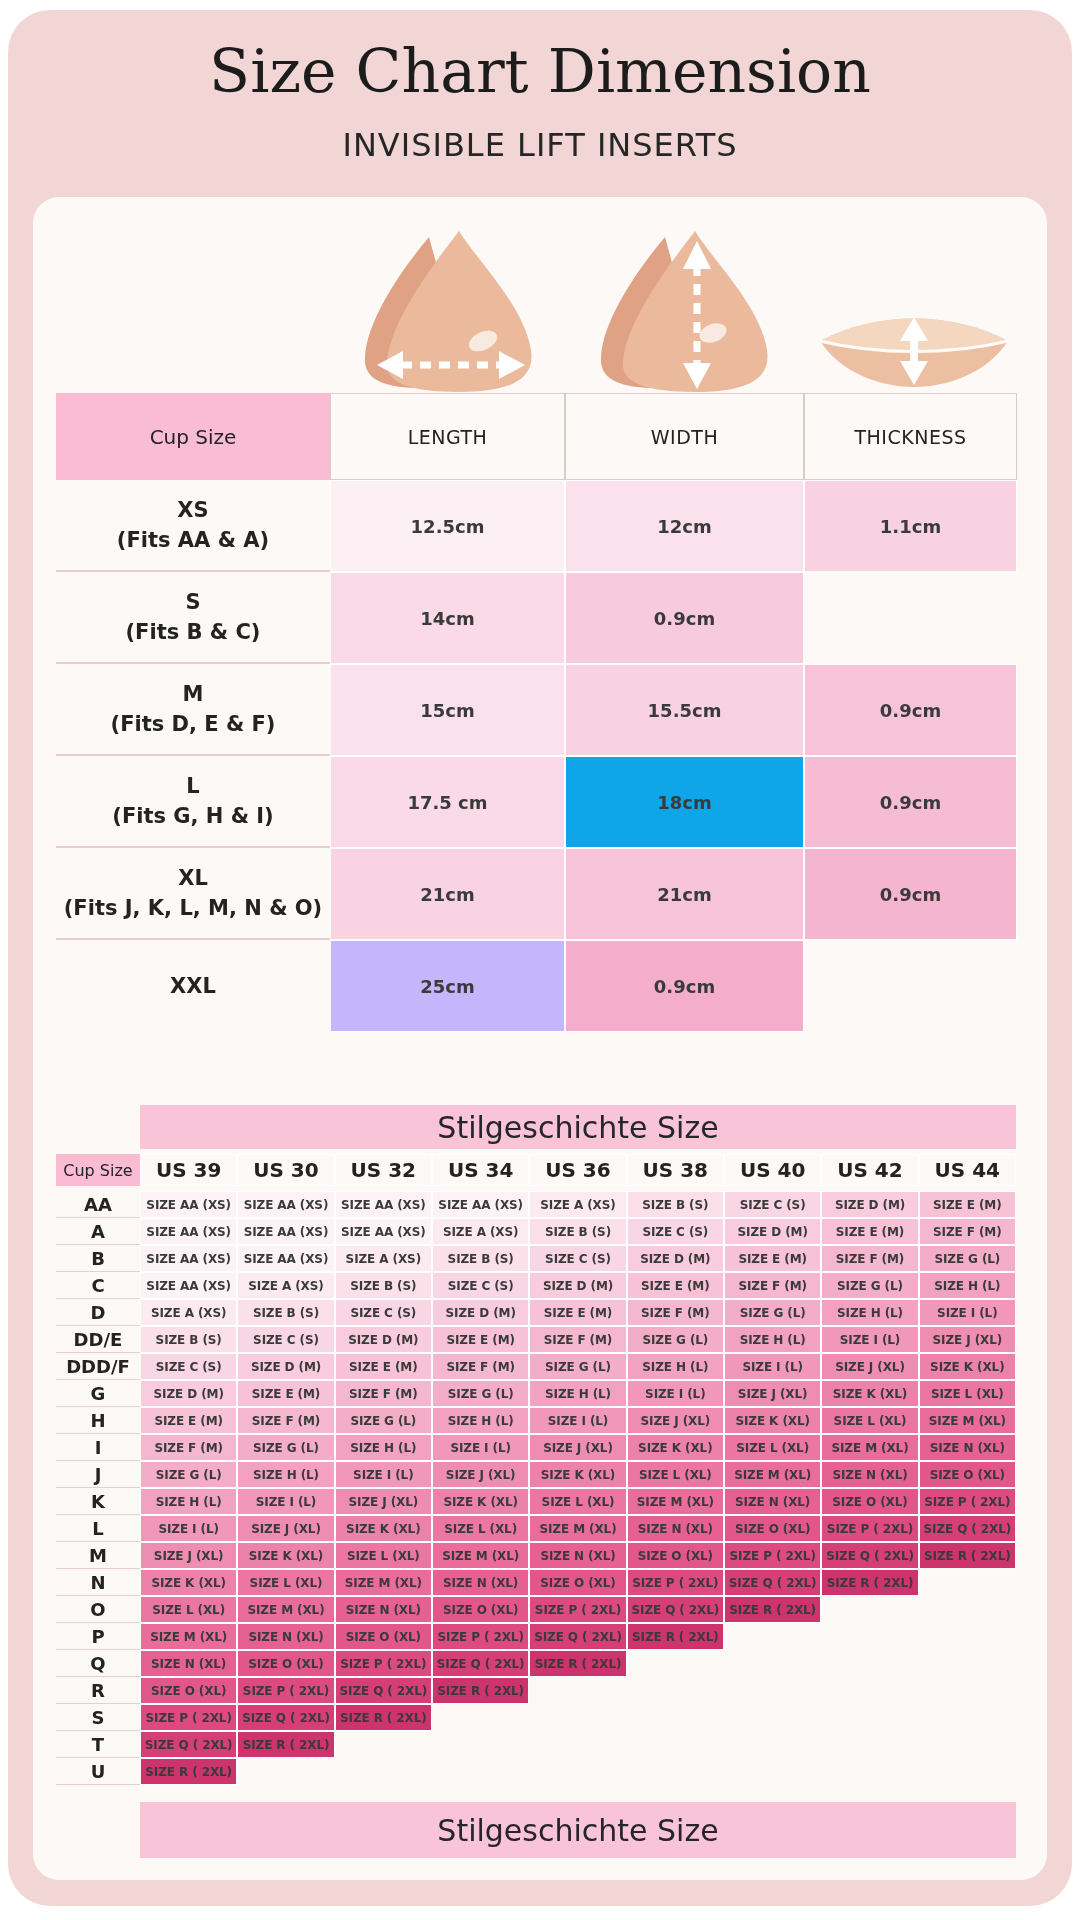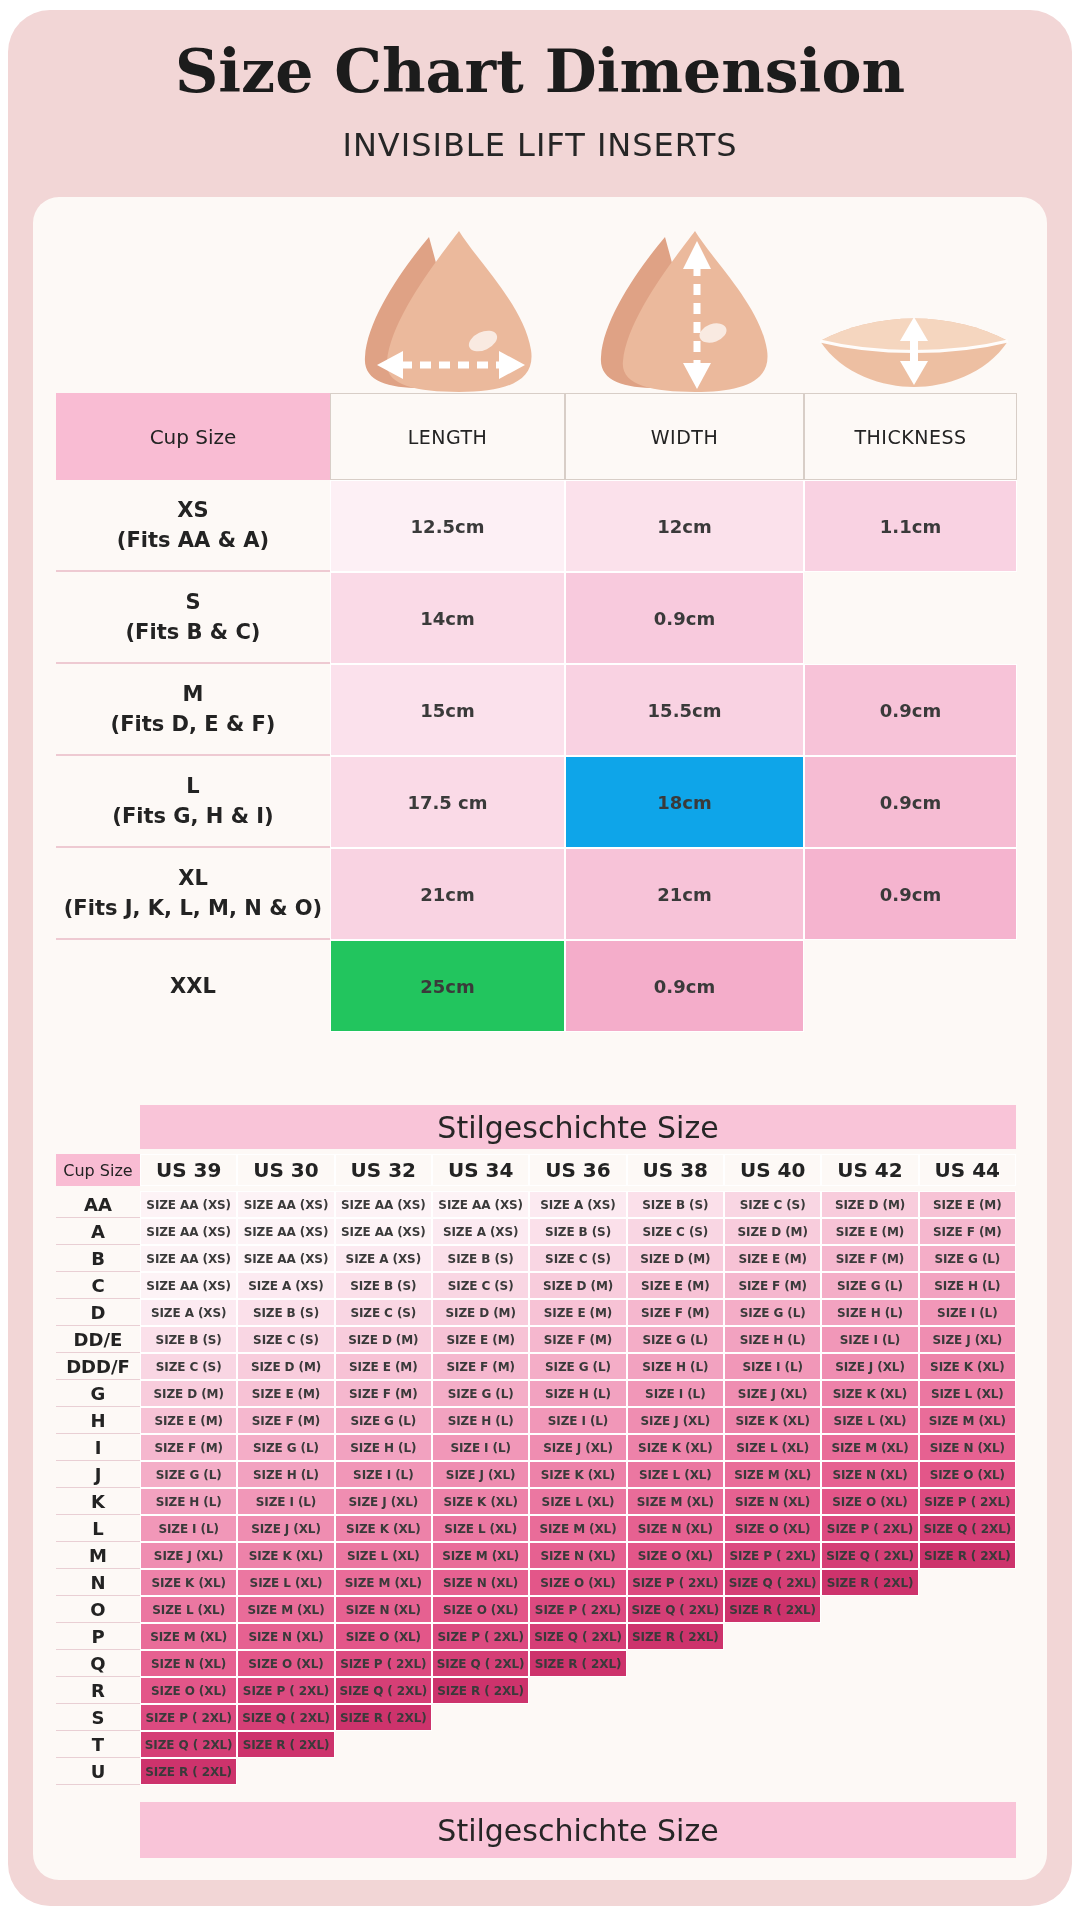--- a/index.html
+++ b/index.html
@@ -4,21 +4,21 @@
 <style>
   * { margin:0; padding:0; box-sizing:border-box; }
   html,body { background:#ffffff; }
   body { font-family:"DejaVu Sans", sans-serif; color:#232323; }
 
   .page   { position:relative; width:1080px; height:1920px; background:var(--page-bg,#fff); overflow:hidden; margin:0 auto; }
   .panel  { position:absolute; left:8px; top:10px; width:1064px; height:1896px;
             border-radius:42px; background:var(--panel-bg,#f2d6d6); }
 
   .title    { position:absolute; top:26px; left:0; width:100%; text-align:center;
-              font-family:"DejaVu Serif", serif; font-size:60px; font-weight:700; color:#1c1c1c; }
+              font-family:"DejaVu Serif", serif; font-size:60px; font-weight:400; color:#1c1c1c; }
   .subtitle { position:absolute; top:116px; left:0; width:100%; text-align:center;
               font-size:32px; font-weight:500; letter-spacing:1px; color:#262626; }
 
   .card { position:absolute; left:25px; top:187px; width:1014px; height:1683px;
           border-radius:26px; background:var(--card-bg,#fdf9f6); }
 
   .ill  { position:absolute; }
   .ill1 { left:326px; top:26px;  width:184px; height:170px; }
   .ill2 { left:562px; top:24px;  width:186px; height:172px; }
   .ill3 { left:781px; top:104px; width:200px; height:90px; }
@@ -152,21 +152,21 @@
               <span>(Fits J, K, L, M, N &amp; O)</span>
             </div>
             <div class="dv" style="background: rgb(249, 211, 226);">21cm</div>
             <div class="dv" style="background: rgb(247, 195, 216);">21cm</div>
             <div class="dv" style="background: rgb(245, 180, 207);">0.9cm</div>
           </div>
           <div class="dim-row dim-data">
             <div class="dl dl-last">
               <span>XXL</span>
             </div>
-            <div class="dv" style="background: #22c55e;">25cm</div>
+            <div class="dv" style="background: #c4b5fd;">25cm</div>
             <div class="dv" style="background: rgb(244, 173, 202);">0.9cm</div>
           </div>
         </div>
 
       <div class="matrix-band">Stilgeschichte Size</div>
       <div class="matrix" id="matrixGrid">
           <div class="mx-row mx-h">
             <div class="mh mh-corner">Cup Size</div>
             <div class="mh">US 39</div>
             <div class="mh">US 30</div>

